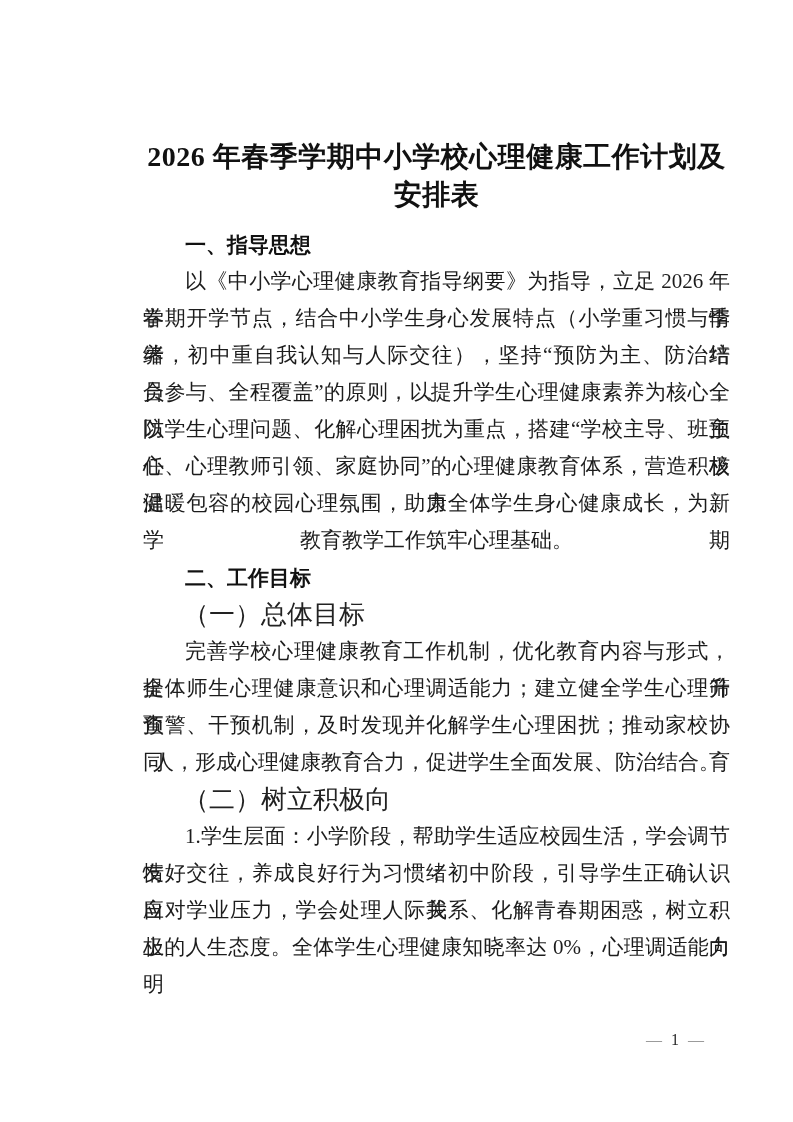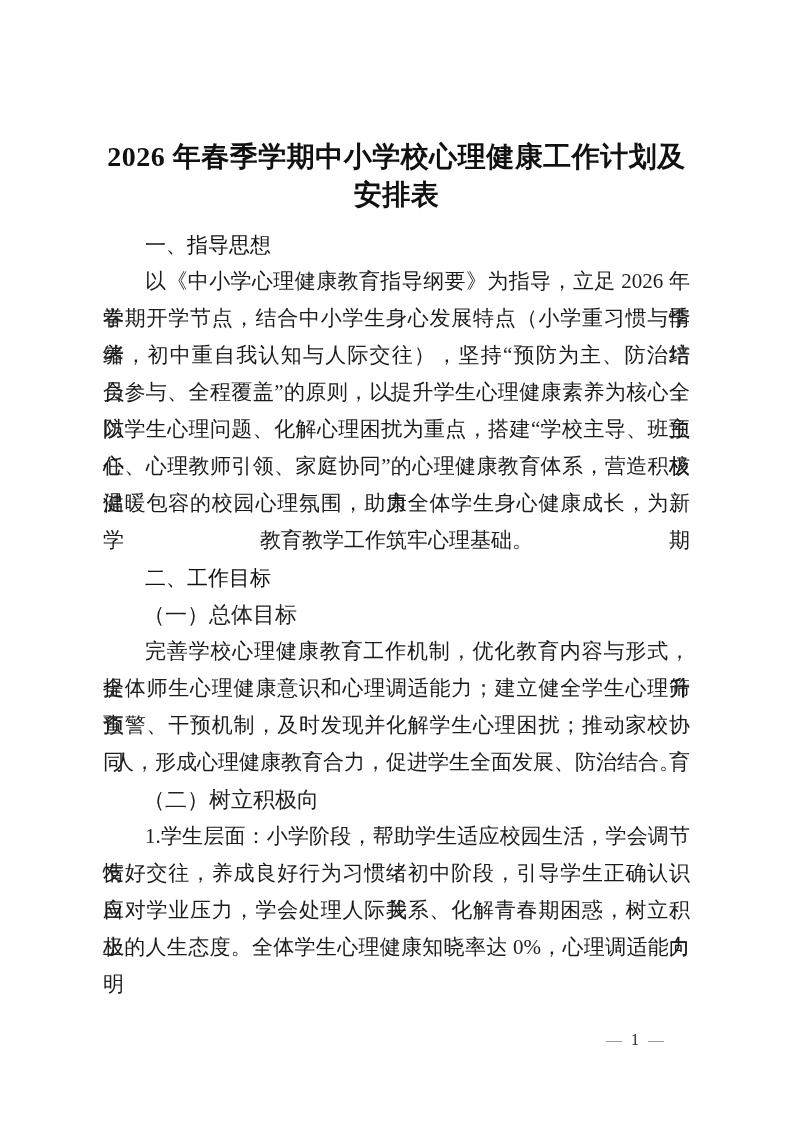--- a/index.html
+++ b/index.html
@@ -8,20 +8,21 @@
     background: #ffffff;
   }
   .page {
     position: relative;
     width: 701px;
     height: 1122px;
     background: #ffffff;
     overflow: hidden;
     color: #1c1c1c;
     font-family: "Liberation Serif", "DejaVu Serif", serif;
+    margin-left: 40px;
   }
   .doc-title {
     position: absolute;
     top: 138px;
     left: 103px;
     width: 587px;
     margin: 0;
     text-align: center;
     font-size: 28px;
     font-weight: 700;
@@ -48,31 +49,31 @@
     font-size: 21px;
     line-height: 37px;
     height: 37px;
     text-align: center;
   }
   .indent {
     text-indent: 42px;
   }
   .h-major {
     font-family: "Liberation Sans", "DejaVu Sans", sans-serif;
-    font-weight: 400;
+    font-weight: 700;
     font-size: 21px;
     line-height: 37px;
     height: 37px;
     text-indent: 42px;
     color: #111111;
   }
   .h-sub {
     font-family: "Liberation Serif", "DejaVu Serif", serif;
     font-weight: 400;
-    font-size: 22px;
+    font-size: 26px;
     line-height: 37px;
     height: 37px;
     text-indent: 40px;
     color: #222222;
   }
   .footer {
     position: absolute;
     top: 1028px;
     left: 569px;
     width: 132px;

